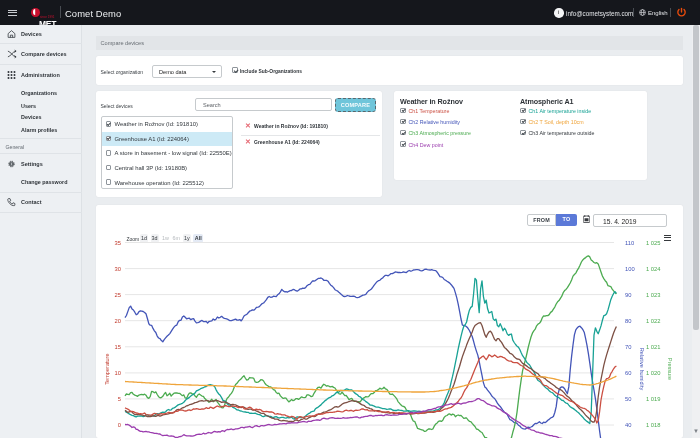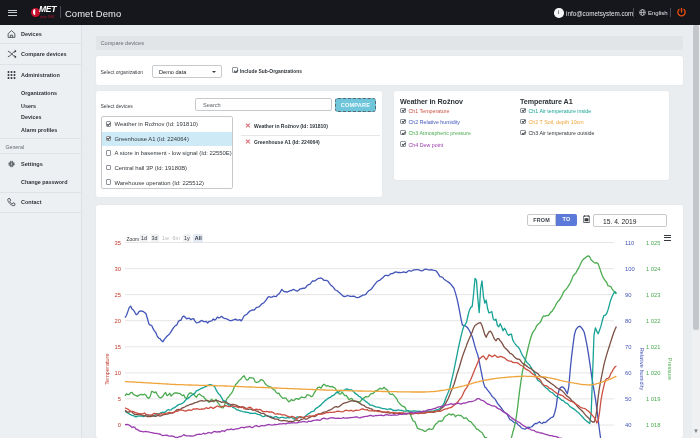--- a/index.html
+++ b/index.html
@@ -3,21 +3,21 @@
 <meta charset="utf-8">
 <style>
 * { margin:0; padding:0; box-sizing:border-box; }
 html,body { width:700px; height:438px; overflow:hidden; font-family:"Liberation Sans", sans-serif; background:#eaedf0; }
 .abs { position:absolute; }
 
 #header { position:absolute; left:0; top:0; width:700px; height:25px; background:#15171c; }
 .hline { position:absolute; left:8px; width:9px; height:1.2px; background:#c9ccd1; }
 #logoc { position:absolute; left:31px; top:7.5px; width:9px; height:9px; border-radius:50%; background:#c8102e; }
 #logoc:after { content:""; position:absolute; left:2px; top:1.5px; width:4px; height:6px; border-radius:50%; background:#fff; clip-path:polygon(0 0, 55% 0, 55% 100%, 0 100%); }
-#logomet { position:absolute; left:39px; top:4px; color:#fff; font-style:italic; font-weight:bold; font-size:8.5px; letter-spacing:-0.3px; }
+#logomet { position:absolute; left:39px; top:19px; color:#fff; font-weight:bold; font-size:8.5px; letter-spacing:-0.3px; }
 #logosince { position:absolute; left:40px; top:15px; color:#c8102e; font-size:3px; }
 #hsep1 { position:absolute; left:60px; top:6px; width:1px; height:12px; background:#484c52; }
 #apptitle { position:absolute; left:65px; top:7.5px; color:#eef0f2; font-size:9.4px; letter-spacing:0.1px; }
 #avatar { position:absolute; left:554px; top:8px; width:9.5px; height:9.5px; border-radius:50%; background:#f4f5f6; color:#222; font-size:6px; text-align:center; line-height:9.5px; }
 #email { position:absolute; left:566px; top:9.5px; color:#e3e5e8; font-size:6.3px; }
 #hsep2 { position:absolute; left:633px; top:8px; width:1px; height:9px; background:#484c52; }
 
 #english { position:absolute; left:648px; top:9.5px; color:#e3e5e8; font-size:6px; }
 #hsep3 { position:absolute; left:670px; top:8px; width:1px; height:9px; background:#484c52; }
 
@@ -27,21 +27,21 @@
 .sub { position:absolute; left:21px; color:#2e3338; font-size:5.4px; font-weight:bold; }
 .sborder { position:absolute; left:0; width:82px; height:1px; background:#dfe3e7; }
 .sicon { position:absolute; left:7px; top:50%; transform:translateY(-50%); }
 #general { position:absolute; left:5.5px; color:#646b72; font-size:5.2px; }
 
 #titlebar { position:absolute; left:96px; top:36px; width:587px; height:14px; background:#e2e5e8; }
 #titlebar span { position:absolute; left:4.5px; top:4px; font-size:5.6px; color:#676d73; }
 .card { position:absolute; background:#fff; border-radius:2px; box-shadow:0 0 1px rgba(0,0,0,0.12); }
 #card1 { left:96px; top:56px; width:587px; height:29px; }
 #card2 { left:96px; top:91px; width:286px; height:106px; }
-#card3 { left:394px; top:91px; width:275px; height:89px; }
+#card3 { left:394px; top:91px; width:253px; height:89px; }
 #card4 { left:96px; top:205px; width:587px; height:233px; }
 .flabel { position:absolute; font-size:5px; color:#383d42; }
 select.ctl, .inputbox { position:absolute; border:1px solid #c6cacd; border-radius:2px; background:#fff; font-family:"Liberation Sans",sans-serif; }
 #orgsel { left:56px; top:9px; width:70px; height:13px; font-size:5.6px; color:#222; padding-left:6px; appearance:none; }
 #orgcaret { position:absolute; left:116px; top:15px; width:0; height:0; border-left:2.2px solid transparent; border-right:2.2px solid transparent; border-top:2.8px solid #35393d; }
 .checkbox { position:absolute; width:5.6px; height:5.6px; border:1px solid #8f959b; border-radius:1px; background:#fff; }
 .checkbox.big:after { left:1.1px !important; top:1.2px !important; width:3.2px !important; height:1.8px !important; }
 .checkbox.c:after { content:""; position:absolute; left:0.9px; top:0.7px; width:2.5px; height:1.3px; border-left:0.9px solid #454b50; border-bottom:0.9px solid #454b50; transform:rotate(-45deg); }
 #search { left:99px; top:7px; width:137px; height:13px; font-size:5.6px; color:#5f6368; padding:3.4px 0 0 7px; }
 #comparebtn { position:absolute; left:239px; top:7px; width:41px; height:13.5px; background:#6fc5da; border:1px dashed #58676e; border-radius:3px; color:#f4fbfd; font-size:5.6px; font-weight:bold; text-align:center; line-height:12.5px; letter-spacing:0.2px; }
@@ -200,21 +200,21 @@
   <div class="xico" style="left:149px;top:46.5px">✕</div>
   <div class="selitem" style="left:158px;top:47.5px">Greenhouse A1 (Id: 224064)</div>
 </div>
 
 <div class="card" id="card3">
   <div class="chanhdr" style="left:6px;top:5.5px">Weather in Rožnov</div>
   <div class="chan" style="left:6px;top:17px"><div class="checkbox c"></div><span style="color:#cb4f42">Ch1 Temperature</span></div>
   <div class="chan" style="left:6px;top:28.2px"><div class="checkbox c"></div><span style="color:#4355b8">Ch2 Relative humidity</span></div>
   <div class="chan" style="left:6px;top:39.4px"><div class="checkbox c"></div><span style="color:#4cab50">Ch3 Atmospheric pressure</span></div>
   <div class="chan" style="left:6px;top:50.6px"><div class="checkbox c"></div><span style="color:#9b3dae">Ch4 Dew point</span></div>
-  <div class="chanhdr" style="left:126px;top:5.5px">Temperature A1</div>
+  <div class="chanhdr" style="left:126px;top:5.5px">Atmospheric A1</div>
   <div class="chan" style="left:126px;top:17px"><div class="checkbox c"></div><span style="color:#18a295">Ch1 Air temperature inside</span></div>
   <div class="chan" style="left:126px;top:28.2px"><div class="checkbox c"></div><span style="color:#efa43a">Ch2 T Soil, depth 10cm</span></div>
   <div class="chan" style="left:126px;top:39.4px"><div class="checkbox c"></div><span style="color:#33383d">Ch3 Air temperature outside</span></div>
 </div>
 
 <div class="card" id="card4">
   <div id="fromto">
     <div id="btnfrom">FROM</div>
     <div id="btnto">TO</div>
   </div>

